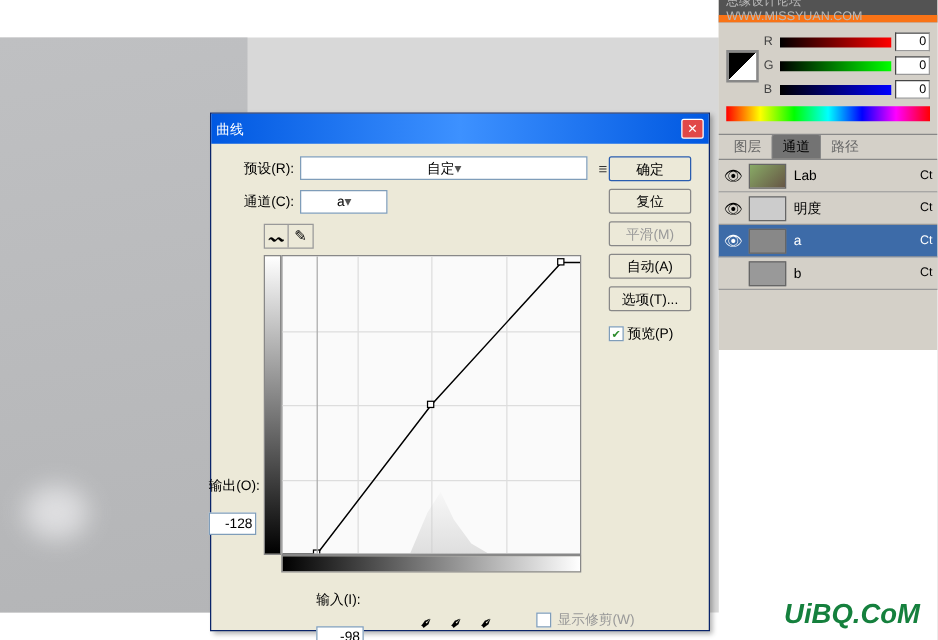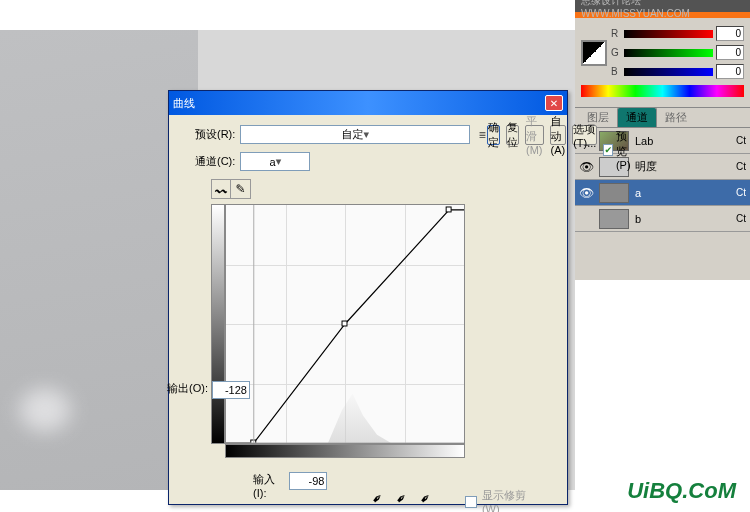--- a/index.html
+++ b/index.html
@@ -24,26 +24,26 @@
 .tool-icons span:last-child{border-right:none}
 .curve-area{display:flex;gap:0}
 .y-gradient{width:14px;height:240px;background:linear-gradient(180deg,#fff 0%,#000 100%);border:1px solid #888}
 .curve-grid{width:240px;height:240px;background:#fafafa;border:1px solid #888;position:relative}
 .gv{position:absolute;top:0;bottom:0;width:1px;background:#ddd}
 .gh{position:absolute;left:0;right:0;height:1px;background:#ddd}
 .curve-line{position:absolute;inset:0}
 .histogram{position:absolute;bottom:0;left:95px;width:70px;height:55px;background:linear-gradient(0deg,#ccc 0%,transparent 100%);clip-path:polygon(10% 100%,30% 40%,45% 10%,60% 50%,80% 85%,100% 100%);opacity:.6}
 .x-gradient{width:240px;height:14px;background:linear-gradient(90deg,#000 0%,#fff 100%);border:1px solid #888;margin-left:14px;margin-top:0}
 .io-section{margin-top:8px;display:flex;gap:30px;align-items:flex-start}
-.io-block{display:flex;flex-direction:row;align-items:flex-start;gap:4px}
+.io-block{display:flex;flex-direction:column;align-items:flex-start;gap:14px}
 .io-input{width:38px;height:18px;border:1px solid #7f9db9;background:#fff;padding:0 2px;font-size:11px;text-align:right}
 .eyedroppers{display:flex;gap:4px;margin-left:10px}
 .eyedropper{width:20px;height:20px;display:flex;align-items:center;justify-content:center;font-size:13px;transform:rotate(-45deg)}
 .show-clip{color:#999;margin-left:12px}
-.right-btns{position:absolute;right:14px;top:10px;width:66px;display:flex;flex-direction:row;gap:6px}
+.right-btns{position:absolute;right:14px;top:10px;width:66px;display:flex;flex-direction:column;gap:6px}
 .btn{height:20px;border:1px solid #888;background:#ece9d8;display:flex;align-items:center;justify-content:center;font-size:11px;border-radius:2px}
 .btn-primary{border:1px solid #2a5db0}
 .btn-disabled{color:#999}
 .checkbox-row{display:flex;align-items:center;gap:3px;margin-top:4px}
 .cbox{width:12px;height:12px;border:1px solid #7f9db9;background:#fff;display:flex;align-items:center;justify-content:center;font-size:9px;color:#2a8a2a}
 .menu-icon{width:14px;height:14px;display:flex;align-items:center;justify-content:center;font-size:12px;color:#333}
 .panels{position:absolute;right:0;top:0;width:175px;height:280px;z-index:5;background:#d4d0c8}
 .panel-top{height:18px;background:#535353;display:flex;align-items:center;padding:0 6px;color:#b8b8b8;font-size:10px;border-bottom:6px solid #f97316}
 .color-panel{background:#d4d0c8;padding:8px 6px 10px;border-bottom:1px solid #888}
 .rgb-row{display:flex;align-items:center;gap:4px;margin-bottom:5px}
@@ -53,21 +53,21 @@
 .slider-label{width:10px;font-size:10px;color:#444}
 .slider{flex:1;height:8px}
 .slider-r{background:linear-gradient(90deg,#000,#f00)}
 .slider-g{background:linear-gradient(90deg,#000,#0f0)}
 .slider-b{background:linear-gradient(90deg,#000,#00f)}
 .slider-val{width:28px;height:15px;border:1px inset #999;background:#fff;font-size:10px;text-align:right;padding:0 2px}
 .hue-strip{height:12px;margin-top:6px;background:linear-gradient(90deg,#f00,#ff0,#0f0,#0ff,#00f,#f0f,#f00)}
 .layers-panel{background:#d4d0c8}
 .tabs{display:flex;height:20px;align-items:flex-end;padding:0 4px;gap:0;border-bottom:1px solid #888}
 .tab{padding:2px 8px;font-size:11px;color:#666}
-.tab-active{background:#0f766e;border:1px solid #888;border-bottom:none;color:#000;border-radius:3px 3px 0 0}
+.tab-active{background:#737373;border:1px solid #888;border-bottom:none;color:#000;border-radius:3px 3px 0 0}
 .channel-list{background:#bcbcbc}
 .channel-row{display:flex;align-items:center;height:26px;padding:0 4px;gap:6px;background:#d4d0c8;border-bottom:1px solid #999}
 .channel-row.selected{background:#3d6ba8;color:#fff}
 .eye{width:14px;font-size:12px}
 .ch-thumb{width:30px;height:20px;background:#333;border:1px solid #666}
 .ch-thumb.lab{background:linear-gradient(135deg,#8a6,#654)}
 .ch-thumb.light{background:#ccc}
 .ch-thumb.a{background:#888}
 .ch-thumb.b{background:#999}
 .ch-name{flex:1;font-size:11px}

